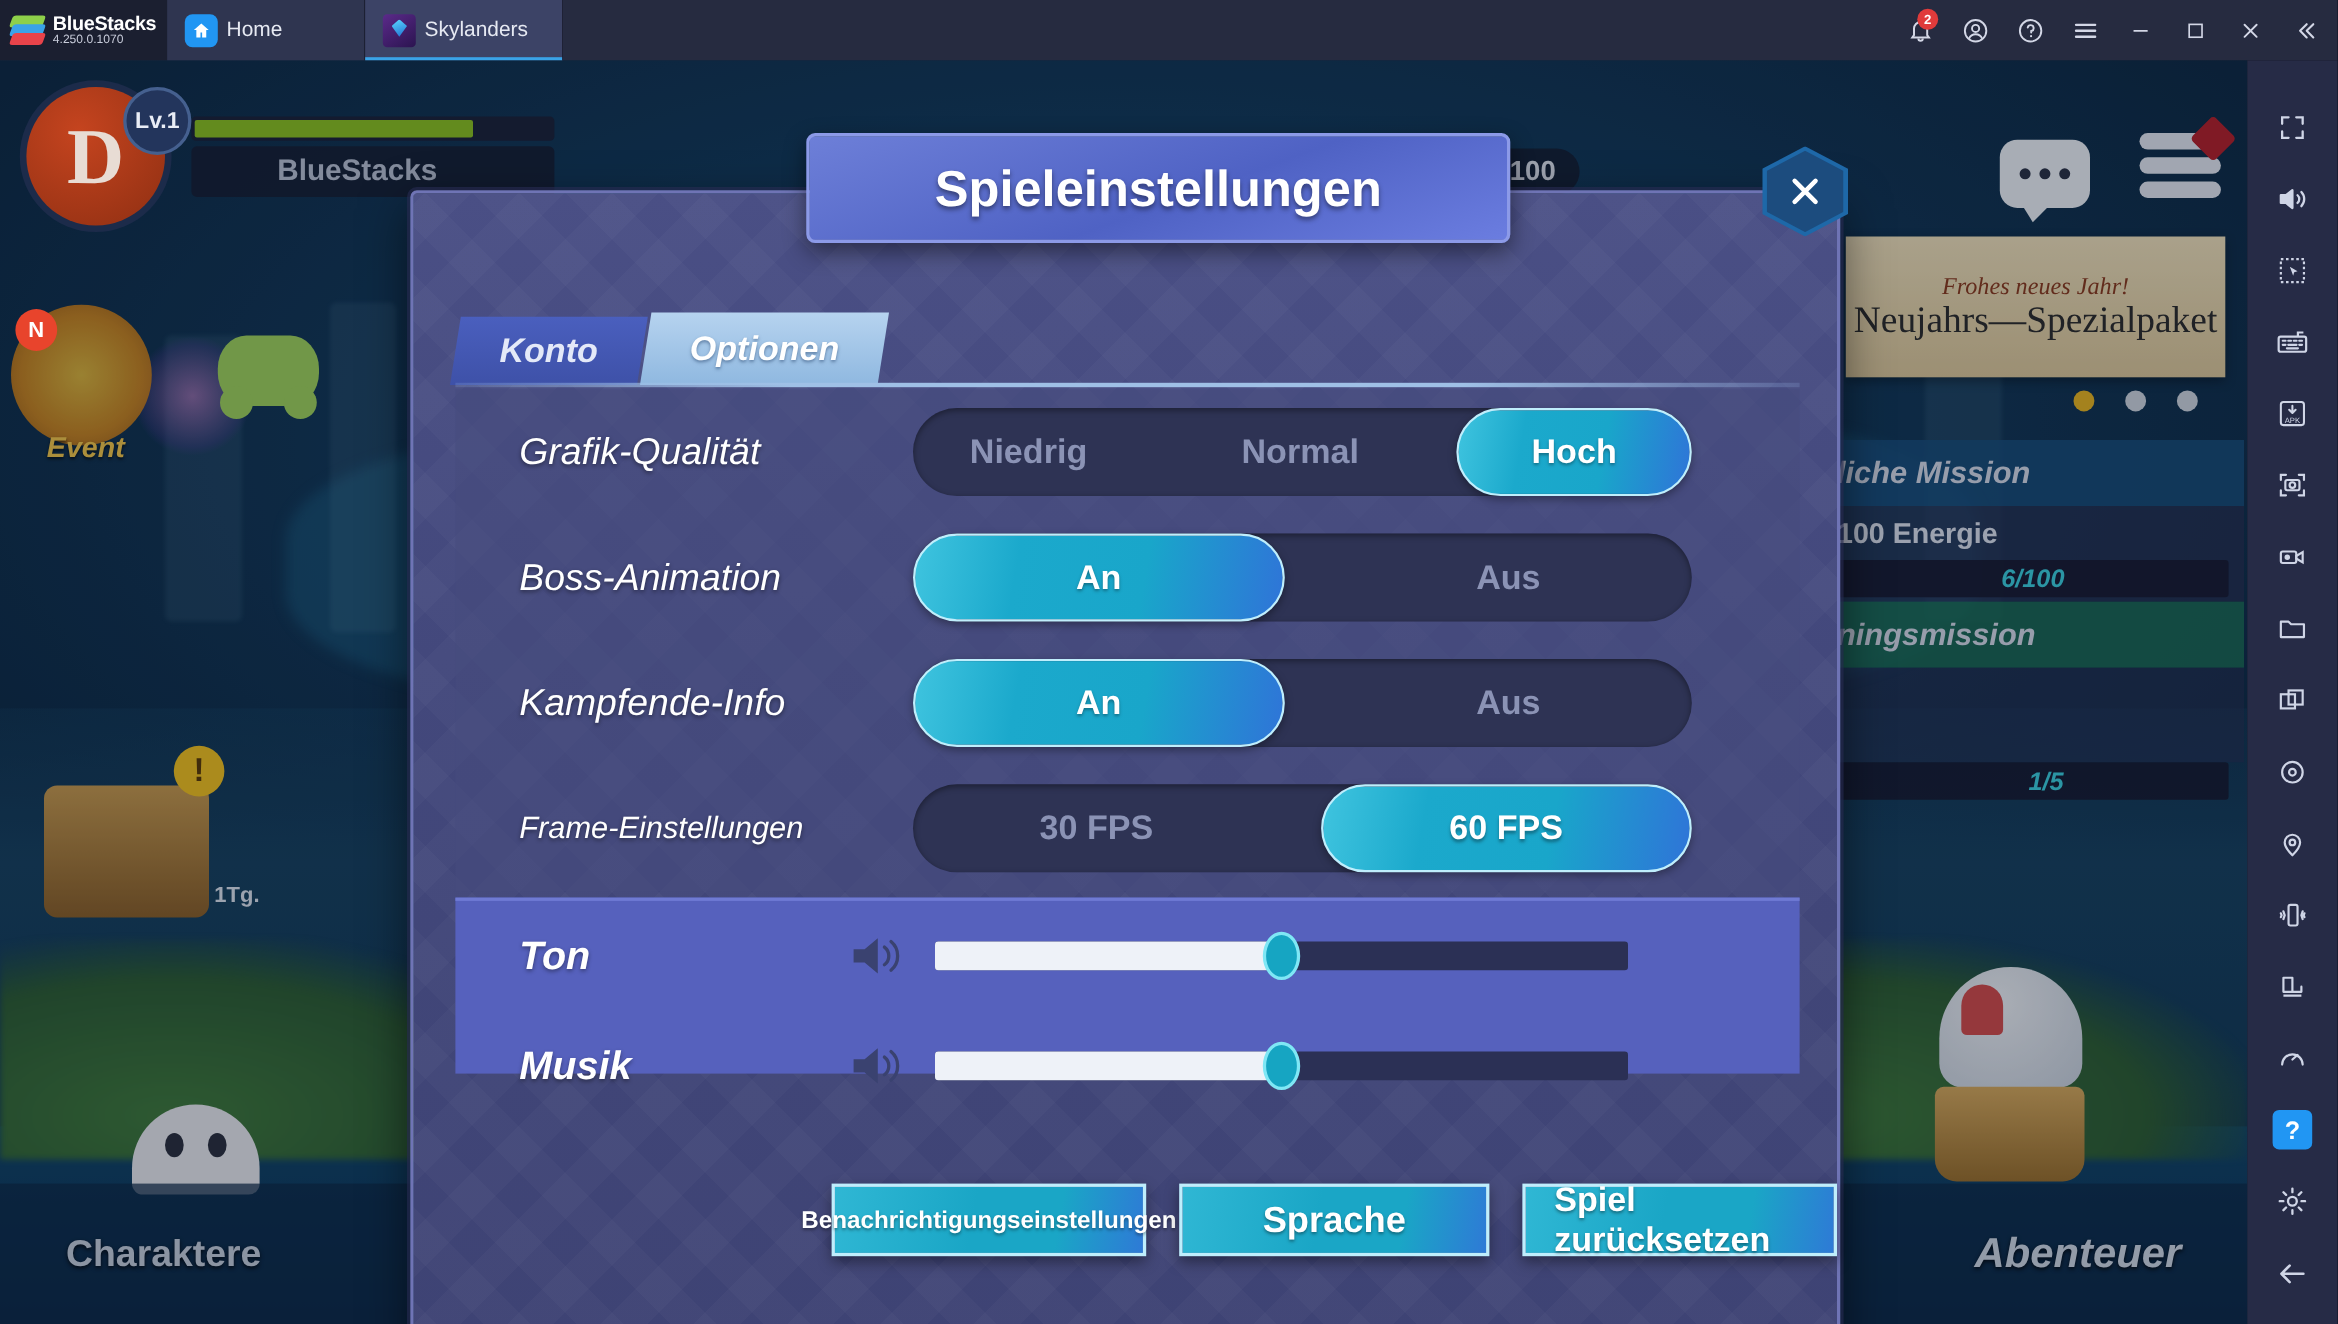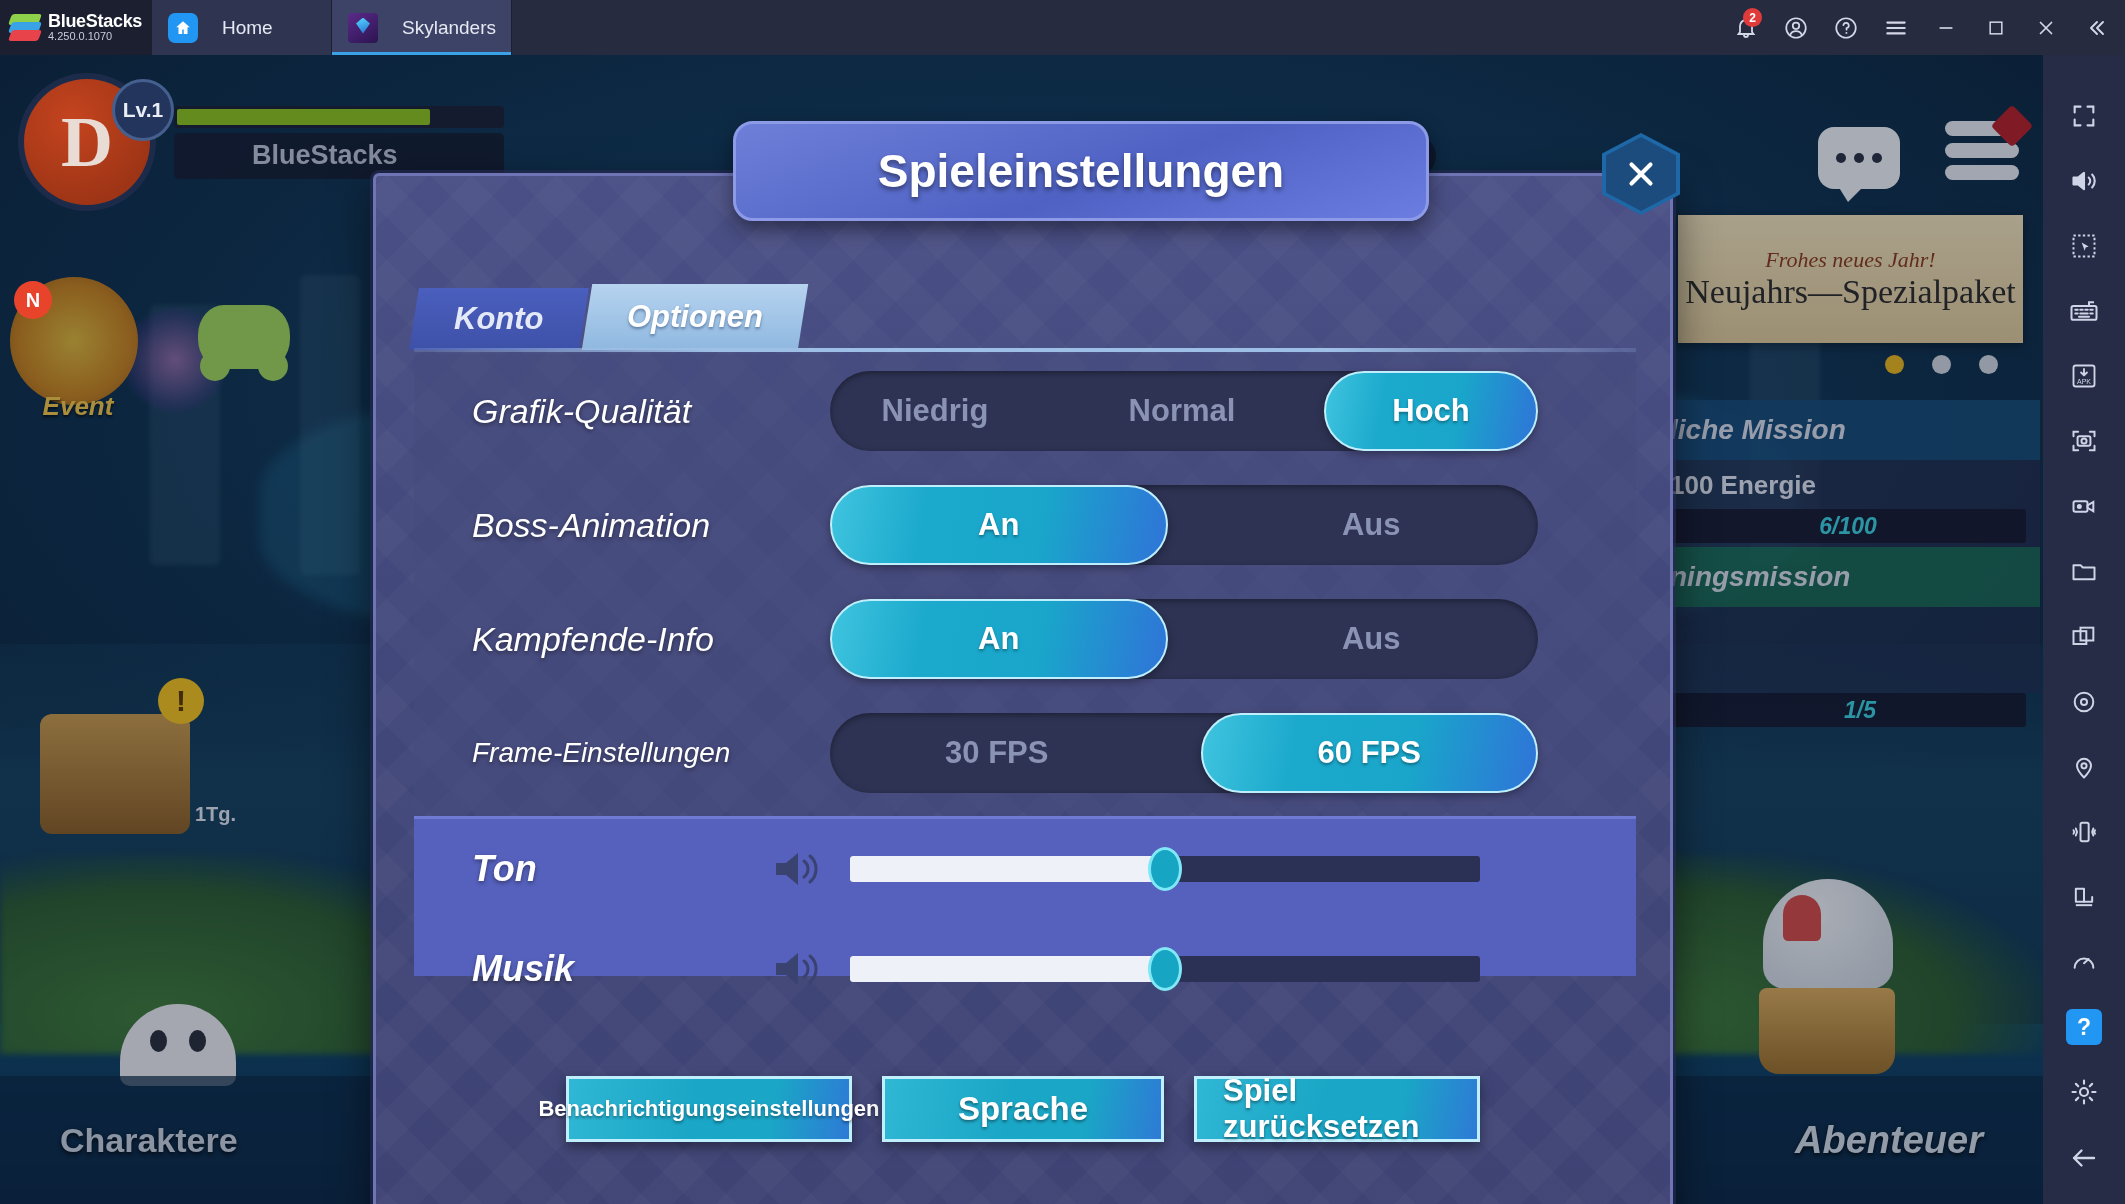--- a/index.html
+++ b/index.html
@@ -29,21 +29,21 @@
   .bs-logo i:nth-child(1) { top: 1px;  background: #8ed04a; }
   .bs-logo i:nth-child(2) { top: 9px;  background: #3aa3e8; }
   .bs-logo i:nth-child(3) { top: 17px; background: #e8434a; }
   .bs-brand-text { display: flex; flex-direction: column; line-height: 1.05; }
   .bs-name { color: #ffffff; font-size: 18px; font-weight: bold; letter-spacing: -0.3px; }
   .bs-ver  { color: #c8ccda; font-size: 11px; }
 
   .tabstrip { display: flex; align-items: stretch; }
   .bs-tab {
     width: 180px; height: 55px;
-    display: flex; align-items: center; gap: 24px;
+    display: flex; align-items: center; gap: 8px;
     padding-left: 16px;
     background: #2f3550;
     border-right: 1px solid #1b1f30;
     position: relative;
   }
   .bs-tab.active { background: #3c4366; }
   .bs-tab.active::after {
     content:''; position: absolute; left: 0; right: 0; bottom: 0;
     height: 3px; background: #3aa3e8;
   }
@@ -303,23 +303,23 @@
   }
   .modal::before {
     content:''; position: absolute; inset: 0;
     background:
       repeating-linear-gradient(45deg, rgba(255,255,255,.025) 0 30px, rgba(0,0,0,0) 30px 60px),
       repeating-linear-gradient(-45deg, rgba(255,255,255,.025) 0 30px, rgba(0,0,0,0) 30px 60px);
     pointer-events: none;
   }
   .modal-title {
     position: absolute; left: 733px; top: 66px;
-    width: 696px; height: 100px;
+    width: 640px; height: 100px;
     background: linear-gradient(160deg,#6d7fd8 0%, #4f62c4 55%, #6b7de0 100%);
-    border: 3px solid #8c9ae8; border-radius: 20px;
+    border: 3px solid #8c9ae8; border-radius: 8px;
     display: flex; align-items: center; justify-content: center;
     color: #ffffff; font-size: 46px; font-weight: bold;
     text-shadow: 0 3px 5px rgba(0,0,0,.45);
     box-shadow: 0 8px 20px rgba(0,0,0,.45);
     z-index: 10;
   }
   .close-btn {
     position: absolute; left: 1602px; top: 78px;
     width: 78px; height: 82px; z-index: 11;
     display: flex; align-items: center; justify-content: center;
@@ -400,21 +400,21 @@
     position: relative; width: 630px; height: 26px; border-radius: 3px; background: #2b3055;
   }
   .track .fill { position: absolute; left: 0; top: 0; height: 100%; background: #eef2f8; border-radius: 3px; }
   .track .knob {
     position: absolute; top: 50%; width: 34px; height: 44px; border-radius: 50%;
     background: #16a5c2; border: 3px solid #7fe7f5; transform: translate(-50%,-50%);
   }
 
   .footer-btns {
     position: absolute; left: 0; top: 900px; width: 100%;
-    display: flex; justify-content: center; align-items: center; gap: 30px; border-radius: 19px;
+    display: flex; justify-content: flex-end; align-items: center; gap: 30px; border-radius: 19px;
   }
   .fbtn {
     height: 66px; padding: 0 26px;
     background: linear-gradient(100deg,#2fb7d4 0%,#1aa6c6 45%,#1aa6c6 72%,#2e7ad6 100%);
     border: 3px solid #bfeefc;
     display: flex; align-items: center; justify-content: center;
     color: #ffffff; font-weight: bold;
     text-shadow: 0 2px 3px rgba(0,0,0,.4);
     box-shadow: 0 5px 12px rgba(0,0,0,.4);
   }

